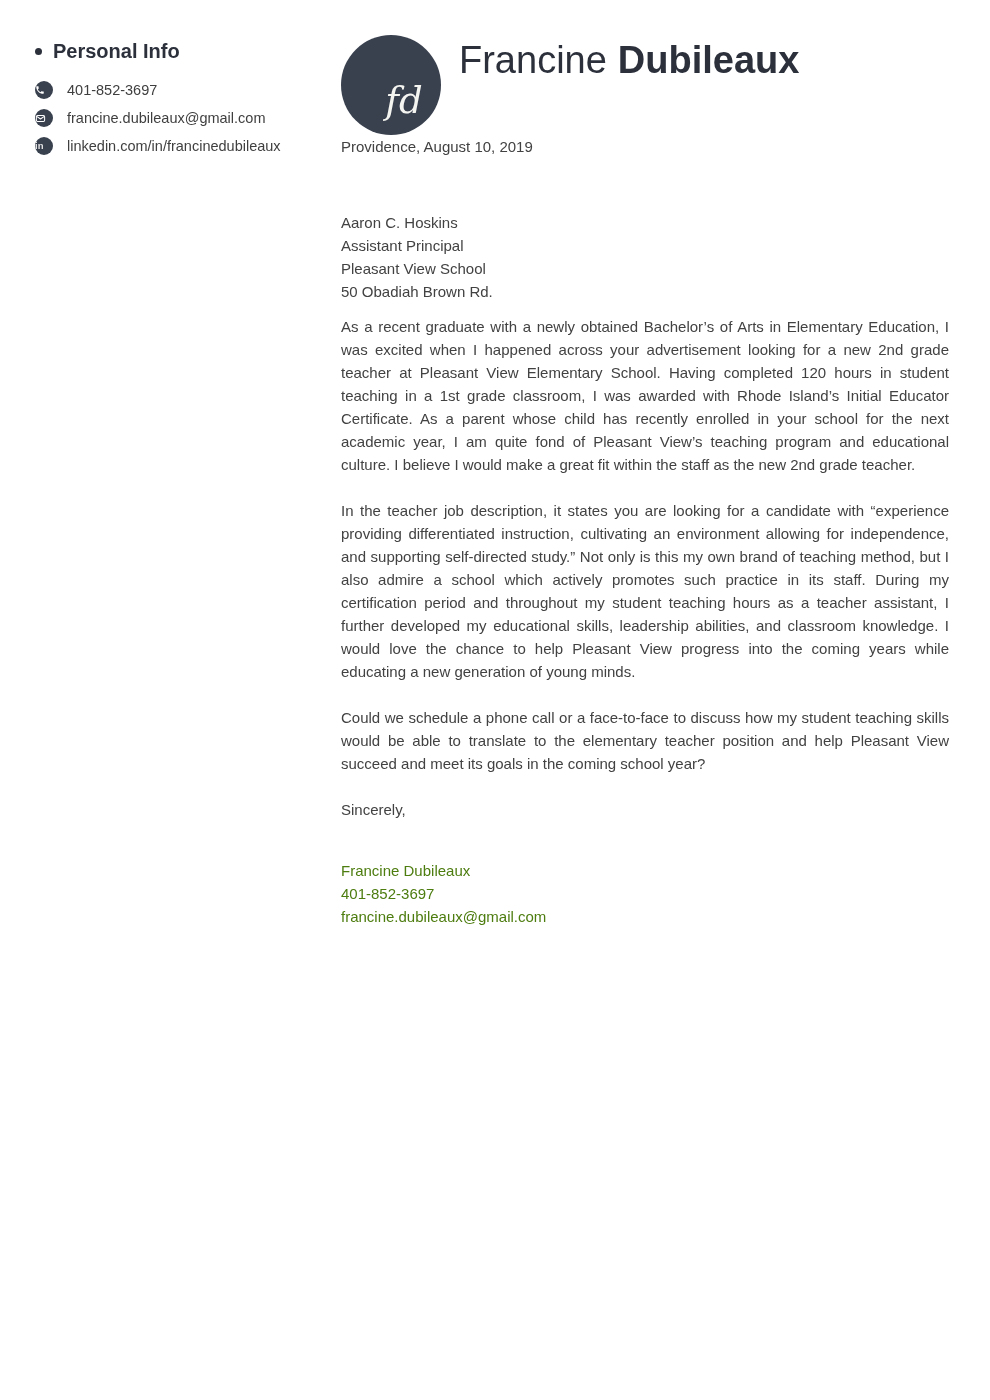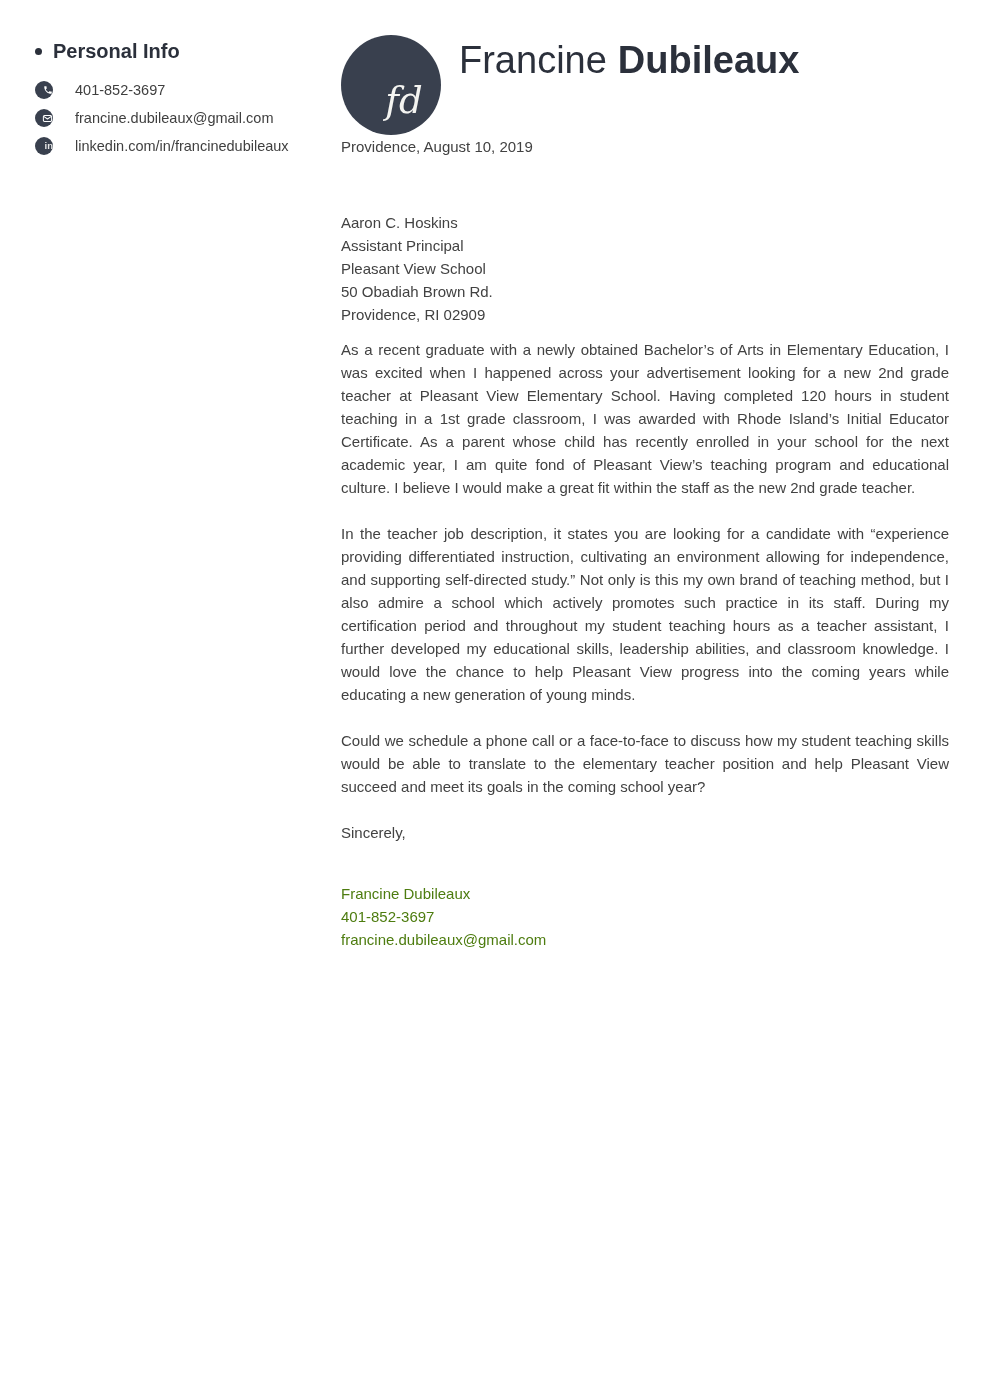--- a/index.html
+++ b/index.html
@@ -48,22 +48,22 @@
     color: #3f3f3f;
   }
   .icon-circle {
     width: 18px;
     height: 18px;
     border-radius: 50%;
     background: #39404e;
     color: #e5e5e5;
     display: inline-flex;
     align-items: center;
-    justify-content: flex-end;
-    margin-right: 22px;
+    justify-content: flex-start;
+    margin-right: 14px;
     flex: 0 0 auto;
   }
   .icon-circle svg { display: block; }
   .linkedin-glyph {
     font-size: 9.5px;
     font-weight: 700;
     line-height: 1;
     letter-spacing: 0;
     transform: translateY(-0.5px);
   }
@@ -194,21 +194,20 @@
       </h1>
     </header>
 
     <p class="dateline">Providence, August 10, 2019</p>
 
     <div class="recipient">
       <div>Aaron C. Hoskins</div>
       <div>Assistant Principal</div>
       <div>Pleasant View School</div>
       <div>50 Obadiah Brown Rd.</div>
-      <div>Providence, RI 02909</div>
     </div>
 
     <p class="body-paragraph first">As a recent graduate with a newly obtained Bachelor’s of Arts in Elementary Education, I was excited when I happened across your advertisement looking for a new 2nd grade teacher at Pleasant View Elementary School. Having completed 120 hours in student teaching in a 1st grade classroom, I was awarded with Rhode Island’s Initial Educator Certificate. As a parent whose child has recently enrolled in your school for the next academic year, I am quite fond of Pleasant View’s teaching program and educational culture. I believe I would make a great fit within the staff as the new 2nd grade teacher.</p>
     <p class="body-paragraph">In the teacher job description, it states you are looking for a candidate with “experience providing differentiated instruction, cultivating an environment allowing for independence, and supporting self-directed study.” Not only is this my own brand of teaching method, but I also admire a school which actively promotes such practice in its staff. During my certification period and throughout my student teaching hours as a teacher assistant, I further developed my educational skills, leadership abilities, and classroom knowledge. I would love the chance to help Pleasant View progress into the coming years while educating a new generation of young minds.</p>
     <p class="body-paragraph">Could we schedule a phone call or a face-to-face to discuss how my student teaching skills would be able to translate to the elementary teacher position and help Pleasant View succeed and meet its goals in the coming school year?</p>
 
     <p class="closing">Sincerely,</p>
 
     <div class="signature">
       <div>Francine Dubileaux</div>

